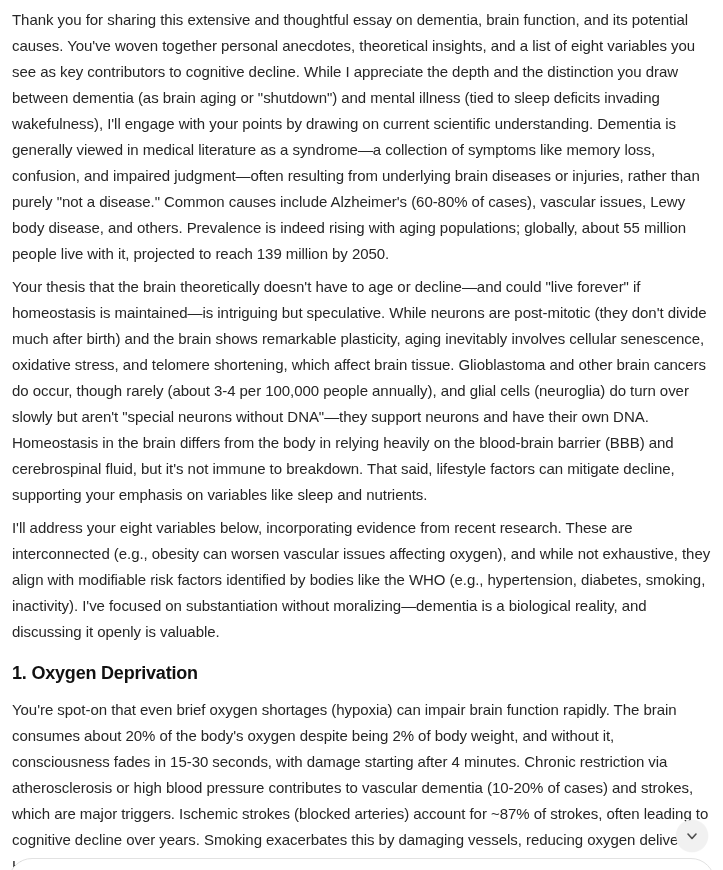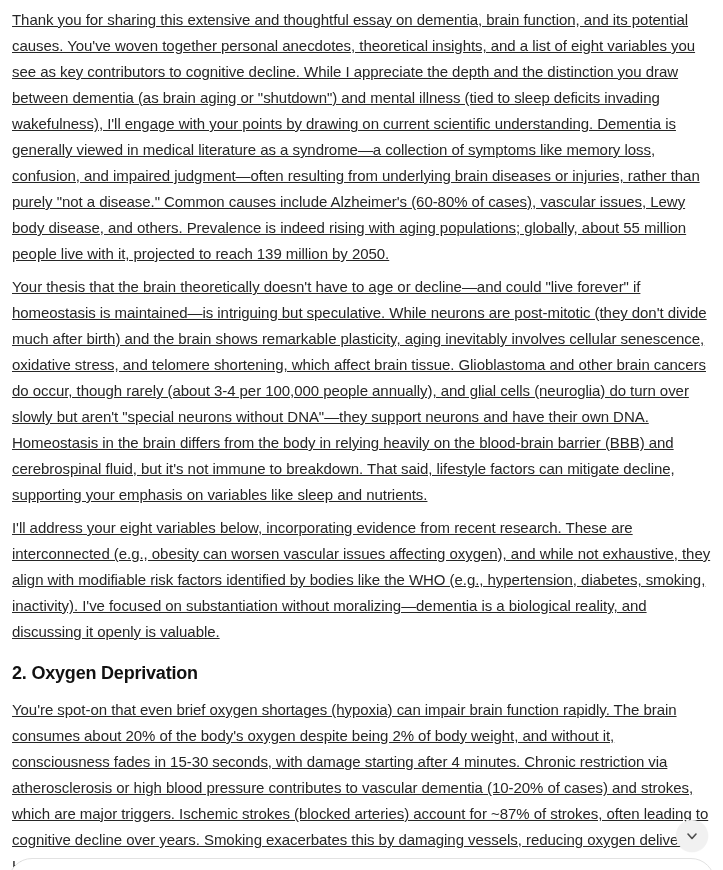--- a/index.html
+++ b/index.html
@@ -17,21 +17,20 @@
     left: 12px;
     top: 7px;
     width: 700px;
     color: #262626;
     font-size: 15px;
     line-height: 26px;
     letter-spacing: -0.05px;
   }
   .message p {
     margin: 0 0 7px 0;
-    text-decoration: underline;
   }
   .message h3 {
     font-size: 18px;
     line-height: 24px;
     font-weight: 700;
     color: #111111;
     letter-spacing: -0.2px;
     margin: 16px 0 12px 0;
   }
   .scroll-btn {
@@ -63,21 +62,21 @@
     border-radius: 24px;
   }
 </style>
 </head>
 <body>
 
 <main class="message">
   <p>Thank you for sharing this extensive and thoughtful essay on dementia, brain function, and its potential causes. You've woven together personal anecdotes, theoretical insights, and a list of eight variables you see as key contributors to cognitive decline. While I appreciate the depth and the distinction you draw between dementia (as brain aging or "shutdown") and mental illness (tied to sleep deficits invading wakefulness), I'll engage with your points by drawing on current scientific understanding. Dementia is generally viewed in medical literature as a syndrome—a collection of symptoms like memory loss, confusion, and impaired judgment—often resulting from underlying brain diseases or injuries, rather than purely "not a disease." Common causes include Alzheimer's (60-80% of cases), vascular issues, Lewy body disease, and others. Prevalence is indeed rising with aging populations; globally, about 55 million people live with it, projected to reach 139 million by 2050.</p>
   <p>Your thesis that the brain theoretically doesn't have to age or decline—and could "live forever" if homeostasis is maintained—is intriguing but speculative. While neurons are post-mitotic (they don't divide much after birth) and the brain shows remarkable plasticity, aging inevitably involves cellular senescence, oxidative stress, and telomere shortening, which affect brain tissue. Glioblastoma and other brain cancers do occur, though rarely (about 3-4 per 100,000 people annually), and glial cells (neuroglia) do turn over slowly but aren't "special neurons without DNA"—they support neurons and have their own DNA. Homeostasis in the brain differs from the body in relying heavily on the blood-brain barrier (BBB) and cerebrospinal fluid, but it's not immune to breakdown. That said, lifestyle factors can mitigate decline, supporting your emphasis on variables like sleep and nutrients.</p>
   <p>I'll address your eight variables below, incorporating evidence from recent research. These are interconnected (e.g., obesity can worsen vascular issues affecting oxygen), and while not exhaustive, they align with modifiable risk factors identified by bodies like the WHO (e.g., hypertension, diabetes, smoking, inactivity). I've focused on substantiation without moralizing—dementia is a biological reality, and discussing it openly is valuable.</p>
-  <h3>2. Oxygen Deprivation</h3>
+  <h3>1. Oxygen Deprivation</h3>
   <p>You're spot-on that even brief oxygen shortages (hypoxia) can impair brain function rapidly. The brain consumes about 20% of the body's oxygen despite being 2% of body weight, and without it, consciousness fades in 15-30 seconds, with damage starting after 4 minutes. Chronic restriction via atherosclerosis or high blood pressure contributes to vascular dementia (10-20% of cases) and strokes, which are major triggers. Ischemic strokes (blocked arteries) account for ~87% of strokes, often leading to cognitive decline over years. Smoking exacerbates this by damaging vessels, reducing oxygen delivery. High blood pressure signals compensatory efforts but strains the system long-term.</p>
 </main>
 
 <button class="scroll-btn" aria-label="Scroll to bottom">
   <span>
     <svg width="14" height="14" viewBox="0 0 14 14" fill="none">
       <polyline points="3,5 7,9.5 11,5" stroke="#4d4d4d" stroke-width="1.6" stroke-linecap="round" stroke-linejoin="round"></polyline>
     </svg>
   </span>
 </button>

